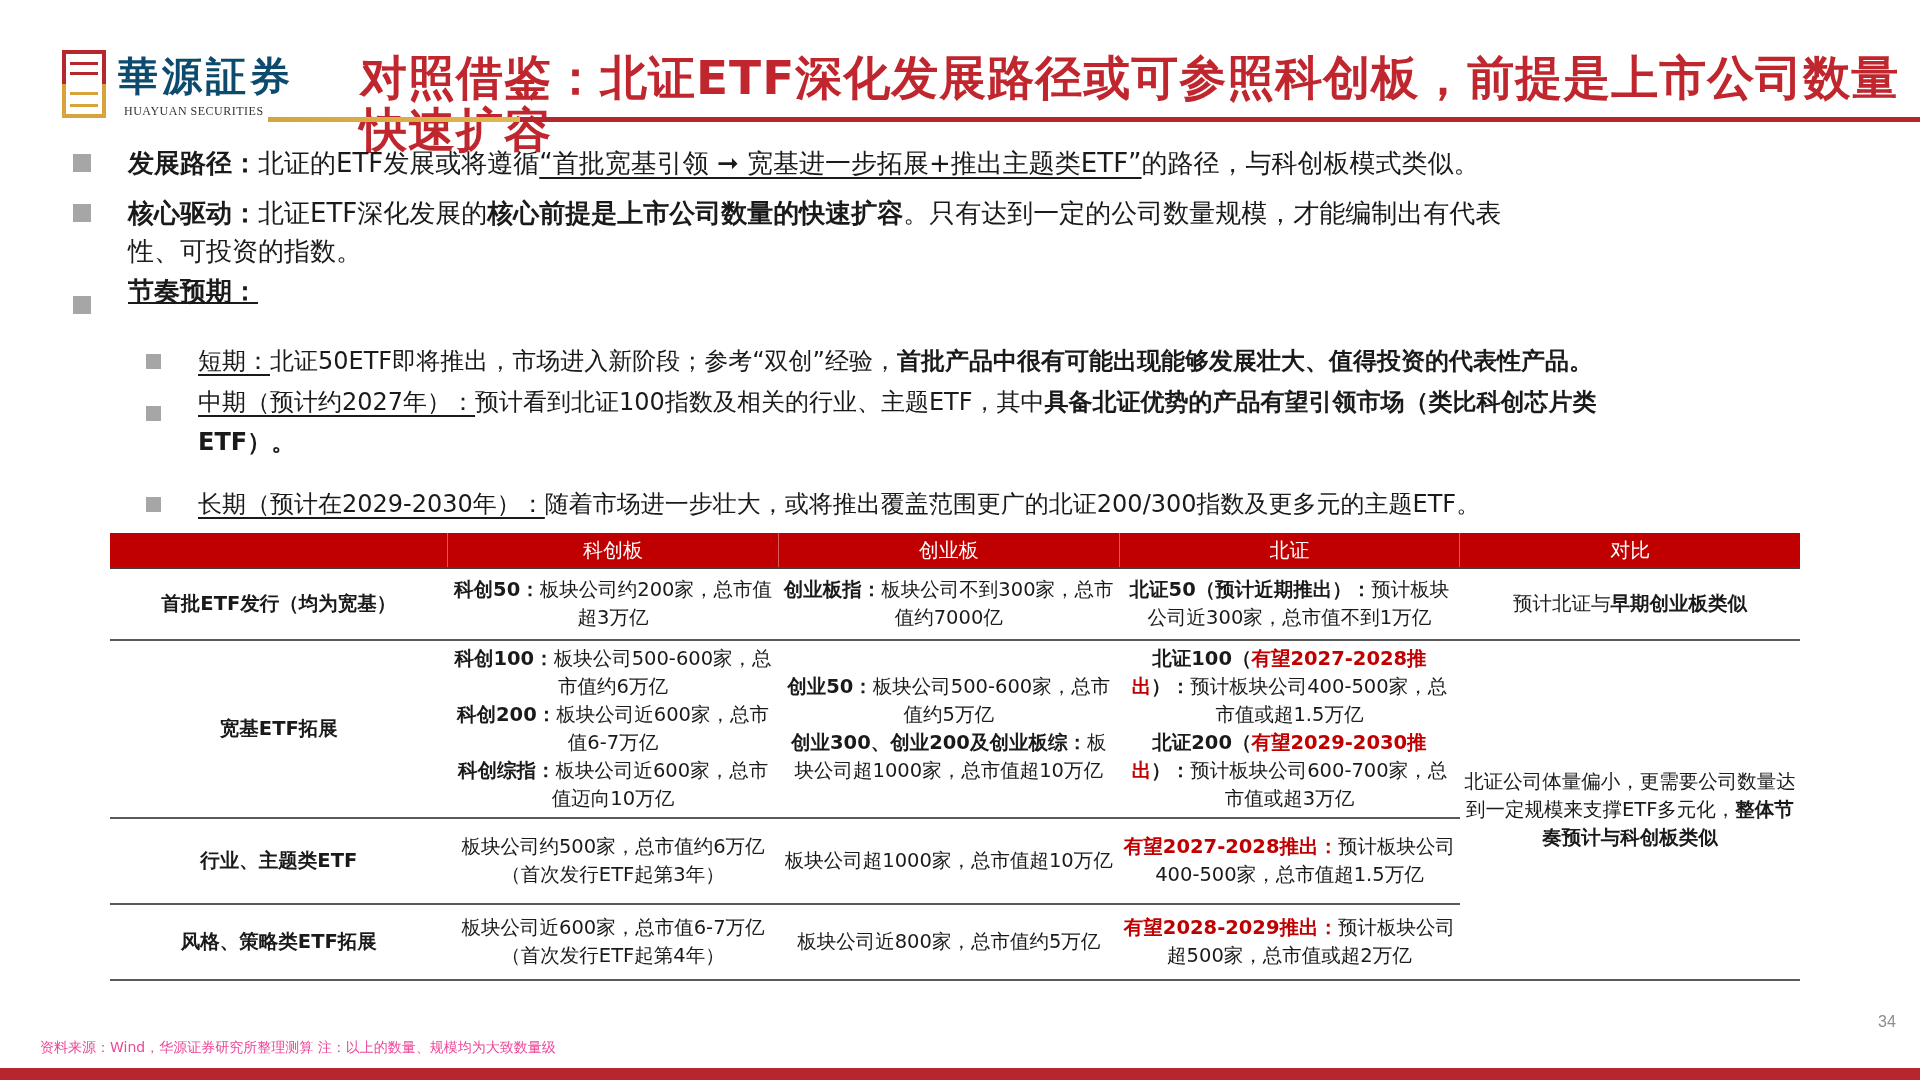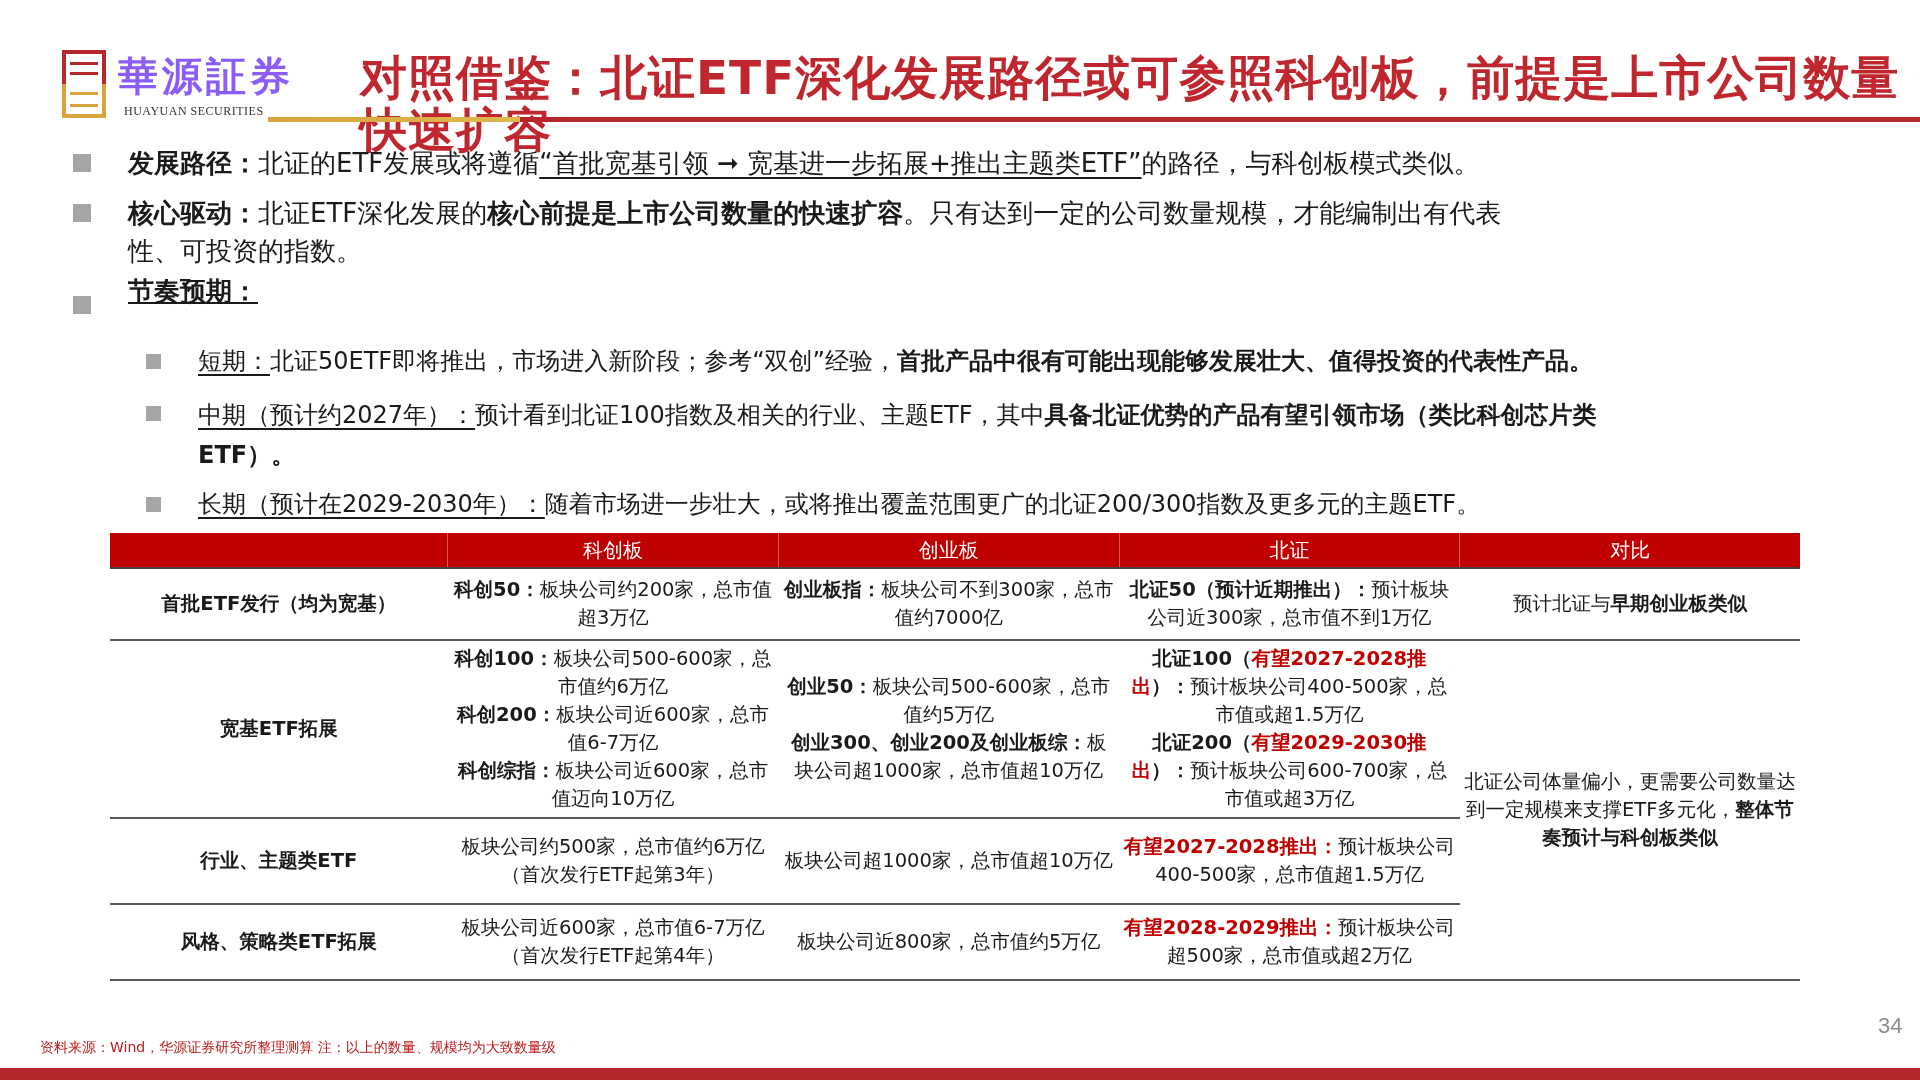--- a/index.html
+++ b/index.html
@@ -8,21 +8,21 @@
     background:#ffffff;
     font-family:"DejaVu Sans", "Liberation Sans", sans-serif;
     color:#1a1a1a;
   }
   
   .logo { position:absolute; left:62px; top:50px; width:270px; height:72px; }
   .logo-mark { position:absolute; left:0; top:0; width:44px; height:68px; }
   .logo-mark .top { position:absolute; left:0; top:0; width:44px; height:34px; border:4px solid #b5262d; border-bottom:none; box-sizing:border-box; }
   .logo-mark .bot { position:absolute; left:0; top:34px; width:44px; height:34px; border:4px solid #d6a43a; border-top:none; box-sizing:border-box; }
   .logo-mark .bar { position:absolute; left:8px; height:3px; width:28px; }
-  .logo-cn { position:absolute; left:56px; top:2px; font-family:"DejaVu Serif", serif; font-weight:bold; font-size:40px; letter-spacing:4px; color:#8b5cf6; line-height:48px; }
+  .logo-cn { position:absolute; left:56px; top:2px; font-family:"DejaVu Serif", serif; font-weight:bold; font-size:40px; letter-spacing:4px; color:#0c4a6e; line-height:48px; }
   .logo-en { position:absolute; left:62px; top:54px; font-family:"Liberation Serif", serif; font-size:12px; color:#333; letter-spacing:0.5px; }
   .title {
     position:absolute; left:360px; top:52px; font-size:47px; font-weight:bold; color:#c0262d; letter-spacing:1px; line-height:52px;
     font-family:"DejaVu Sans", sans-serif;
   }
   .title-rule-gold { position:absolute; left:268px; top:117px; width:252px; height:5px; background:linear-gradient(90deg,#d6a43a,#e0b850); }
   .title-rule-red { position:absolute; left:520px; top:117px; width:1400px; height:5px; background:#b5262d; }
 
   
   .bul { position:absolute; font-size:26px; line-height:38px; }
@@ -43,22 +43,22 @@
     border-left:1px solid #d85a5a; font-size:20px;
   }
   table.t th:first-child { border-left:none; }
   table.t thead tr { border-bottom:2px solid #404040; }
   table.t td { text-align:center; vertical-align:middle; padding:2px 4px; }
   table.t tbody tr { border-bottom:2px solid #595959; }
   table.t td.rowhead { font-weight:bold; width:330px; }
   table.t td.compare { border-left:none; }
   .c1 { width:330px; } .c2 { width:330px; } .c3 { width:340px; } .c4 { width:340px; } .c5 { width:340px; }
 
-  .footnote { position:absolute; left:40px; top:1039px; font-size:14px; color:#b91c1c;text-align:center; }
-  .pageno { position:absolute; left:1878px; top:1013px; font-size:22px; color:#8c8c8c; font-family:"Liberation Sans", sans-serif; }
+  .footnote { position:absolute; left:40px; top:1039px; font-size:14px; color:#ec4899;text-align:center; }
+  .pageno { position:absolute; left:1878px; top:1013px; font-size:16px; color:#8c8c8c; font-family:"Liberation Sans", sans-serif; }
   .bottom-bar { position:absolute; left:0; top:1068px; width:1920px; height:12px; background:#b5262d; }
 </style>
 </head>
 <body>
 
 <div class="logo">
   <div class="logo-mark">
     <div class="top"></div>
     <div class="bot"></div>
     <div class="bar" style="top:12px;background:#b5262d;"></div>
@@ -86,21 +86,21 @@
 
 <div class="sq" style="left:73px;top:296px;"></div>
 <div class="bul b" style="left:128px;top:272px;text-decoration:underline;">节奏预期：</div>
 
 <div class="sq small" style="left:146px;top:354px;"></div>
 <div class="bul sub" style="left:198px;top:343px;">
   <span class="u">短期：</span><span>北证50ETF即将推出，市场进入新阶段；参考“双创”经验，</span><span class="b">首批产品中很有可能出现能够发展壮大、值得投资的代表性产品。</span>
 </div>
 
 <div class="sq small" style="left:146px;top:406px;"></div>
-<div class="bul sub" style="left:198px;top:395px;width:1650px;line-height:40px;">
+<div class="bul sub" style="left:198px;top:382px;width:1650px;line-height:40px;">
   <span class="u">中期（预计约2027年）：</span><span>预计看到北证100指数及相关的行业、主题ETF，其中</span><span class="b">具备北证优势的产品有望引领市场（类比科创芯片类</span><br>
   <span class="b">ETF）。</span>
 </div>
 
 <div class="sq small" style="left:146px;top:497px;"></div>
 <div class="bul sub" style="left:198px;top:486px;">
   <span class="u">长期（预计在2029-2030年）：</span><span>随着市场进一步壮大，或将推出覆盖范围更广的北证200/300指数及更多元的主题ETF。</span>
 </div>
 
 <table class="t">

